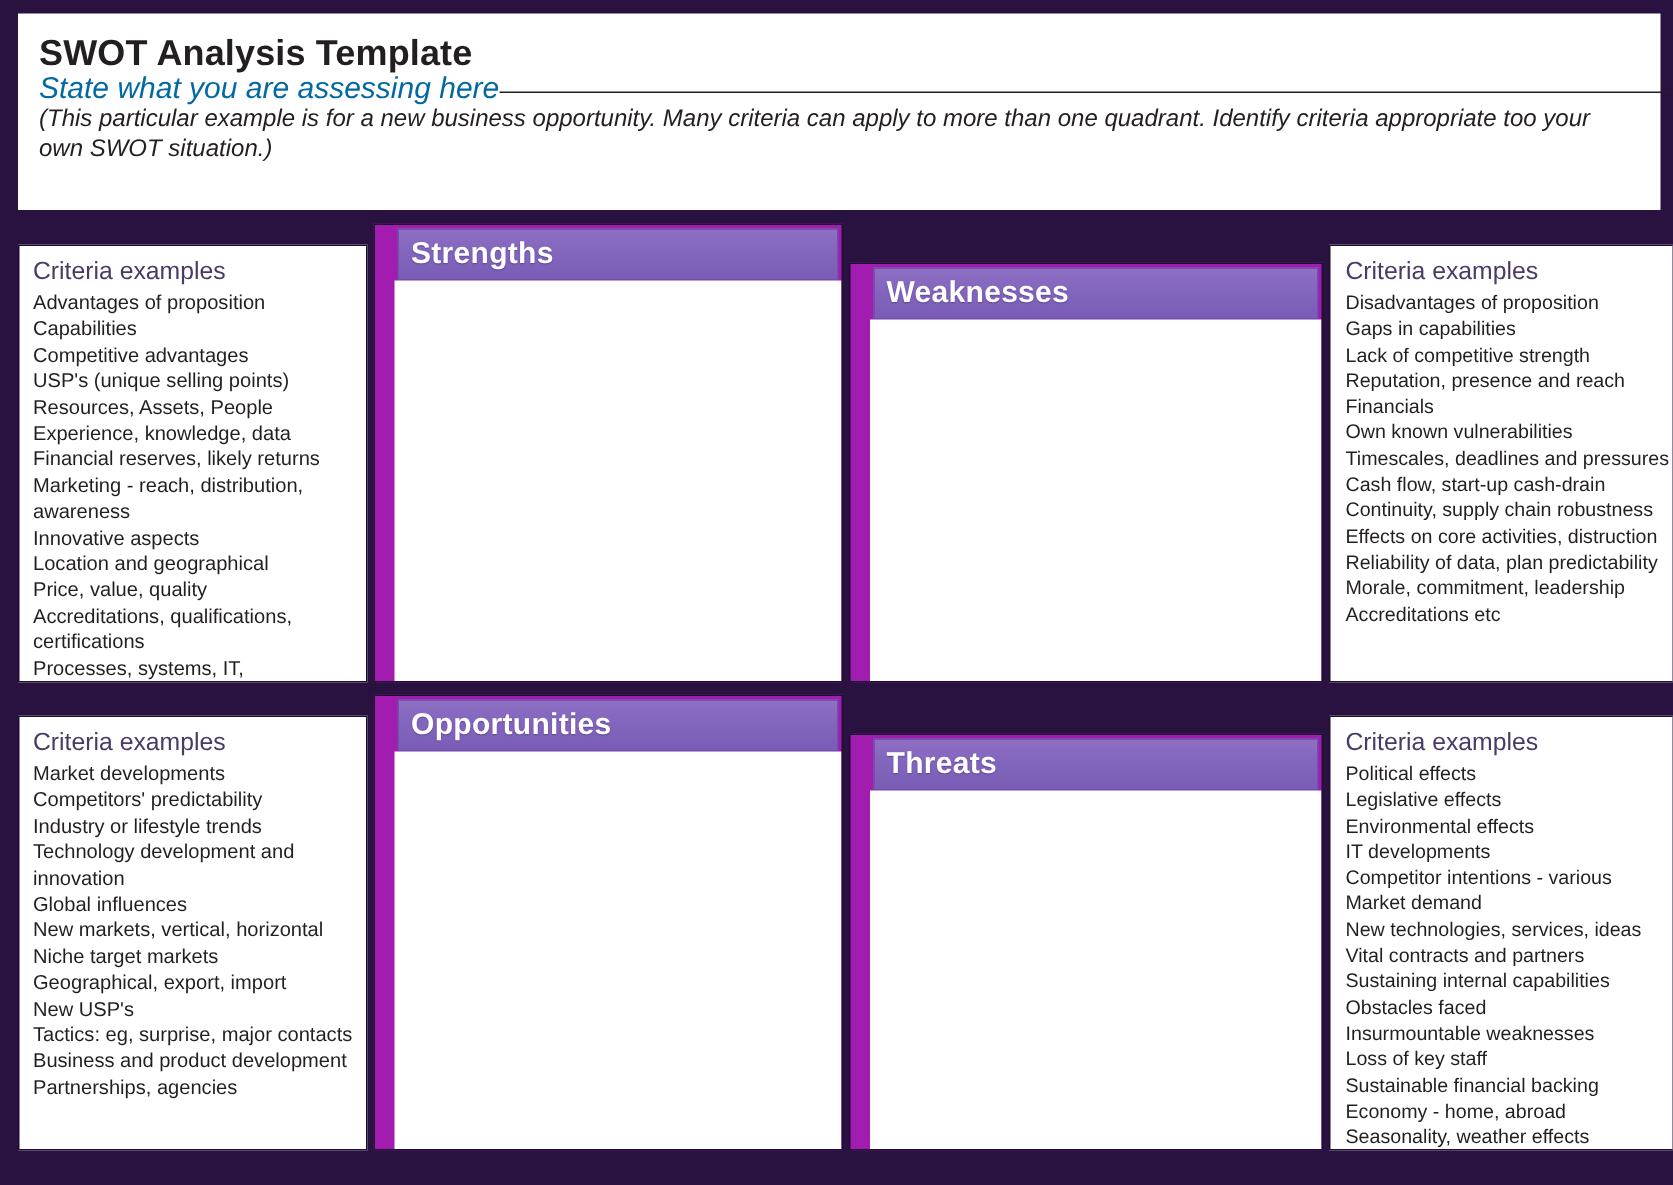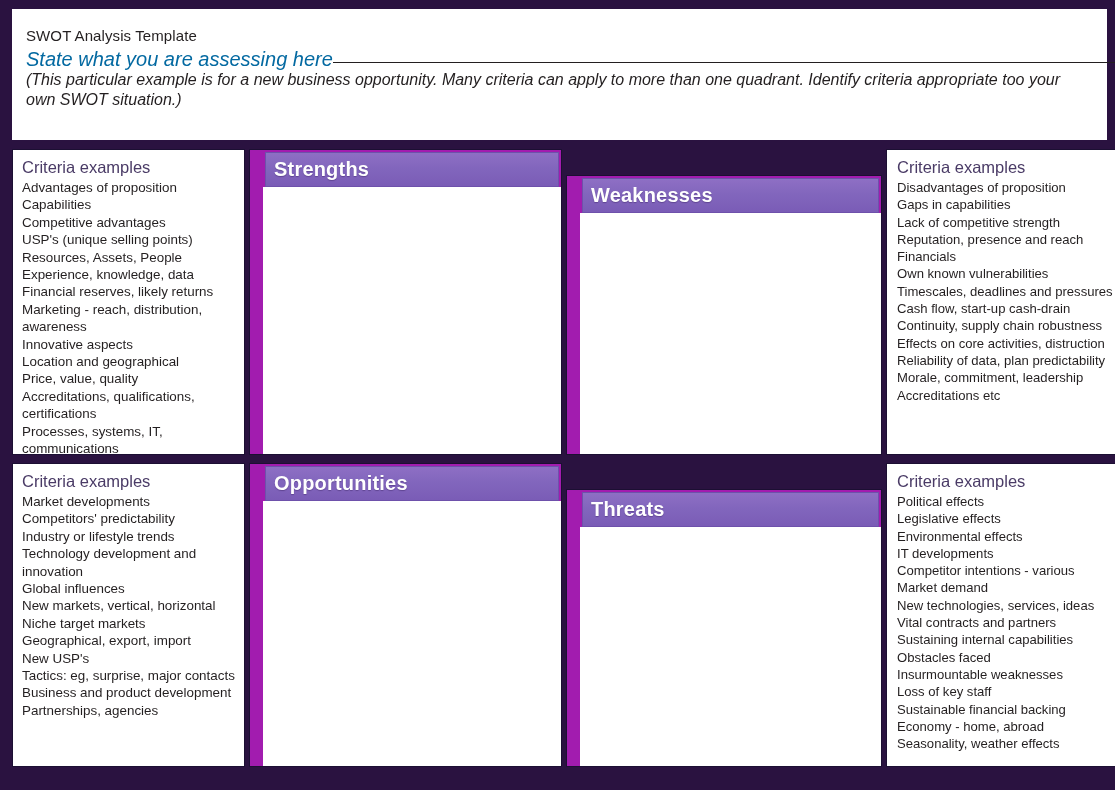--- a/index.html
+++ b/index.html
@@ -22,23 +22,23 @@
 
   
   .header-panel {
     background: #ffffff;
     width: 1095px;
     height: 131px;
     padding: 14px 16px 8px 14px;
     position: relative;
   }
   .doc-title {
-    font-size: 15px;
+    font-size: 24px;
     color: #231f20;
-    font-weight: 400;
+    font-weight: 700;
     letter-spacing: .1px;
     line-height: 26px;
   }
   .doc-subtitle {
     font-size: 20px;
     font-style: italic;
     color: #0369a1;
     line-height: 20px;
     white-space: nowrap;
     position: relative;
@@ -74,20 +74,21 @@
   .row.bottom { height: 304px; }
 
   
   .criteria-panel {
     background: #ffffff;
     width: 233px;
     flex: 0 0 233px;
     border: 1.6px solid #1c0f33;
     padding: 7px 3px 6px 9px;
     overflow: hidden;
+    margin-top: 14px;
   }
   .criteria-panel.right {
     width: 239px;
     flex: 0 0 239px;
     padding-left: 10px;
     padding-right: 2px;
   }
   .criteria-title {
     font-size: 16.5px;
     color: #4a3b66;

